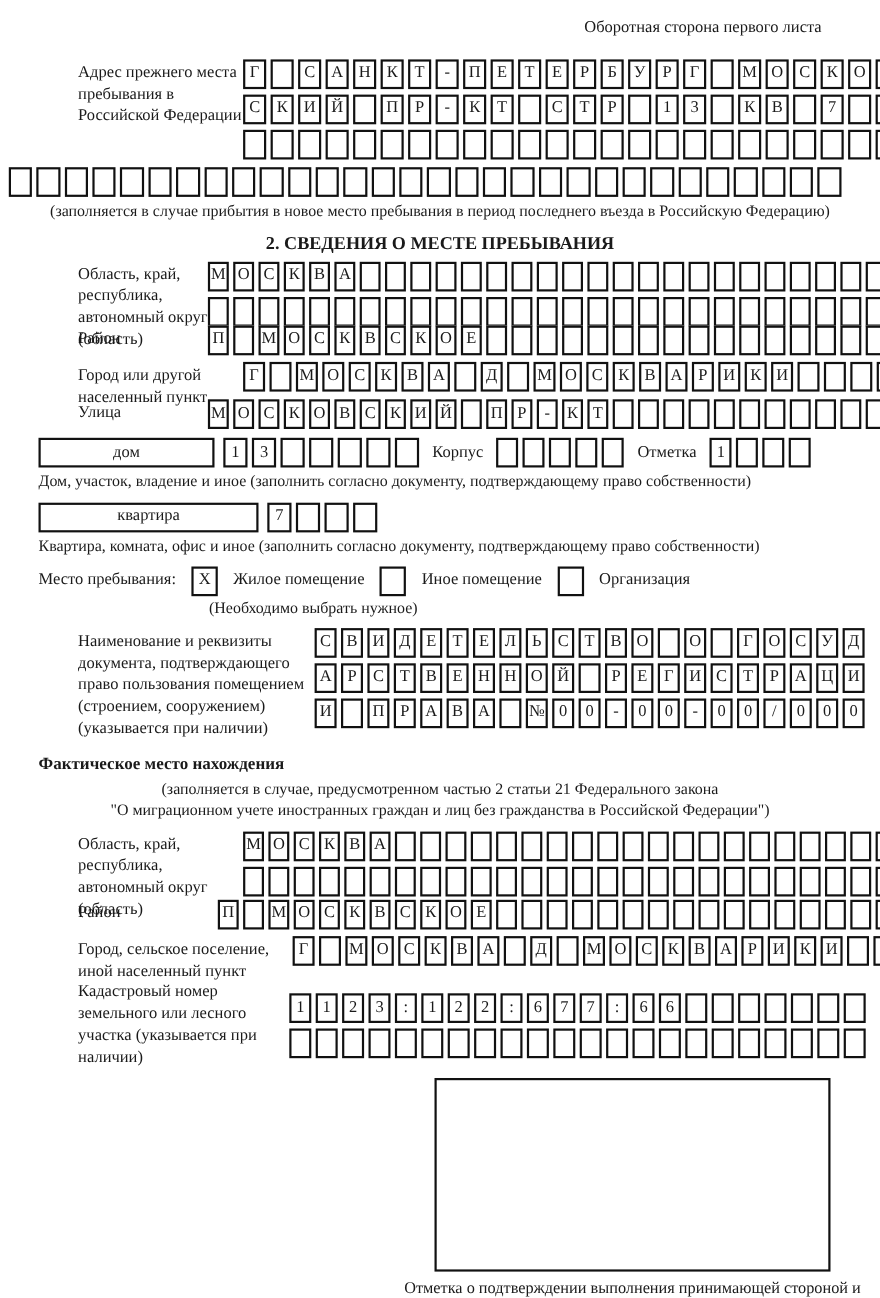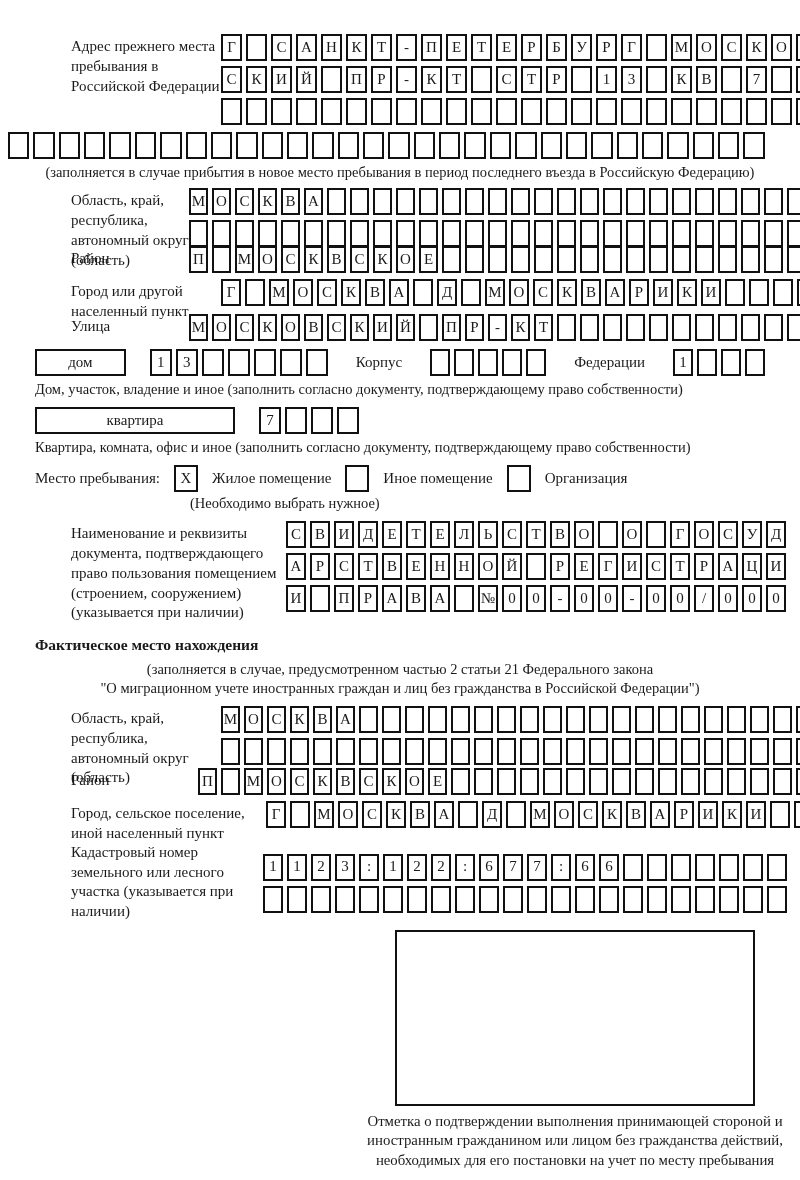--- a/index.html
+++ b/index.html
@@ -30,21 +30,21 @@
   .md .cell{width:20px;}
   .lg .cell{width:22px;}
   .fullrow{margin-left:-27px;margin-top:2px;}
   .note{font-size:14.5px;margin-top:4px;}
   .center{text-align:center;}
   h2{font-size:16.5px;text-align:center;margin:8px 0 4px 0;font-weight:bold;}
   .widebox{
     box-sizing:border-box;border:2px solid #111;height:27px;
     display:flex;align-items:center;justify-content:center;font-size:15px;
   }
-  .domrow{display:flex;align-items:center;margin-top:8px;gap:24px;}
+  .domrow{display:flex;align-items:center;margin-top:8px;gap:8px;}
   .inlinelbl{padding:0 4px;}
   .chk{
     width:24px;height:27px;box-sizing:border-box;border:2px solid #111;
     display:flex;align-items:center;justify-content:center;font-size:15px;
   }
   .mestorow{display:flex;align-items:center;gap:14px;margin-top:8px;}
   .mesto-note{margin-left:155px;font-size:14.5px;margin-top:2px;}
   .facttitle{font-weight:bold;text-align:left;margin-top:12px;font-size:15.5px;}
   .factnote{text-align:center;font-size:14.5px;margin-top:4px;}
   .stamp-box{
@@ -54,20 +54,21 @@
   .stamp-caption{
     margin-left:305px;width:470px;text-align:center;
     font-size:14.8px;margin-top:6px;
   }
 </style>
 </head>
 <body>
 
 <div class="page">
 
+  <div class="corner">Оборотная сторона первого листа</div>
 
   <div class="field" style="margin-top:18px;">
     <div class="lbl w150">Адрес прежнего места пребывания в Российской Федерации</div>
     <div class="rows">
       <div class="cells">
           <span class="cell">Г</span>
           <span class="cell"></span>
           <span class="cell">С</span>
           <span class="cell">А</span>
           <span class="cell">Н</span>
@@ -172,20 +173,21 @@
       <span class="cell"></span>
       <span class="cell"></span>
       <span class="cell"></span>
       <span class="cell"></span>
       <span class="cell"></span>
       <span class="cell"></span>
       <span class="cell"></span>
     </div>
   <div class="note center">(заполняется в случае прибытия в новое место пребывания в период последнего въезда в Российскую Федерацию)</div>
 
+  <h2>2. СВЕДЕНИЯ О МЕСТЕ ПРЕБЫВАНИЯ</h2>
 
   <div class="field">
     <div class="lbl w118">Область, край, республика, автономный округ (область)</div>
     <div class="rows">
       <div class="cells sm">
           <span class="cell">М</span>
           <span class="cell">О</span>
           <span class="cell">С</span>
           <span class="cell">К</span>
           <span class="cell">В</span>
@@ -357,21 +359,21 @@
         <span class="cell"></span>
       </div>
     <span class="inlinelbl">Корпус</span>
     <div class="cells md">
         <span class="cell"></span>
         <span class="cell"></span>
         <span class="cell"></span>
         <span class="cell"></span>
         <span class="cell"></span>
       </div>
-    <span class="inlinelbl">Федерации</span>
+    <span class="inlinelbl">Отметка</span>
     <div class="cells md">
         <span class="cell">1</span>
         <span class="cell"></span>
         <span class="cell"></span>
         <span class="cell"></span>
       </div>
   </div>
   <div class="note">Дом, участок, владение и иное (заполнить согласно документу, подтверждающему право собственности)</div>
 
   <div class="domrow">

